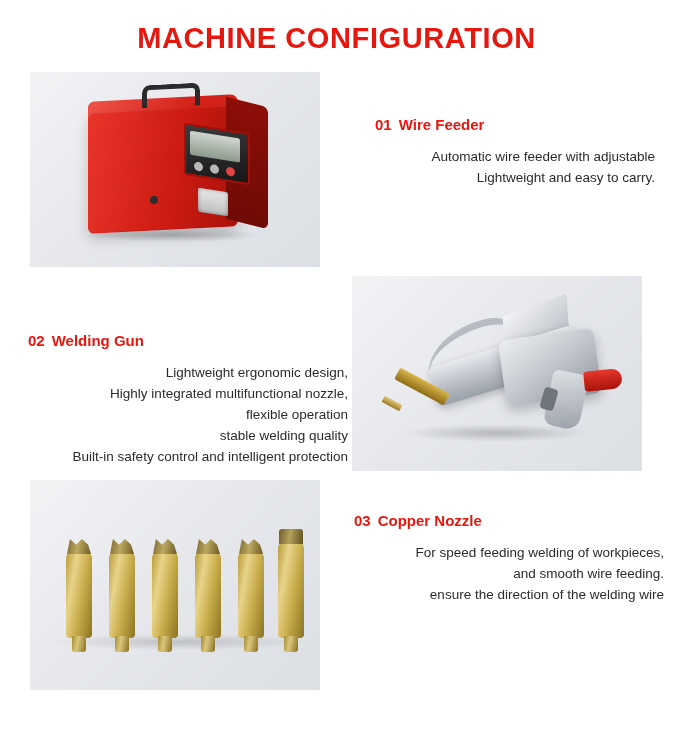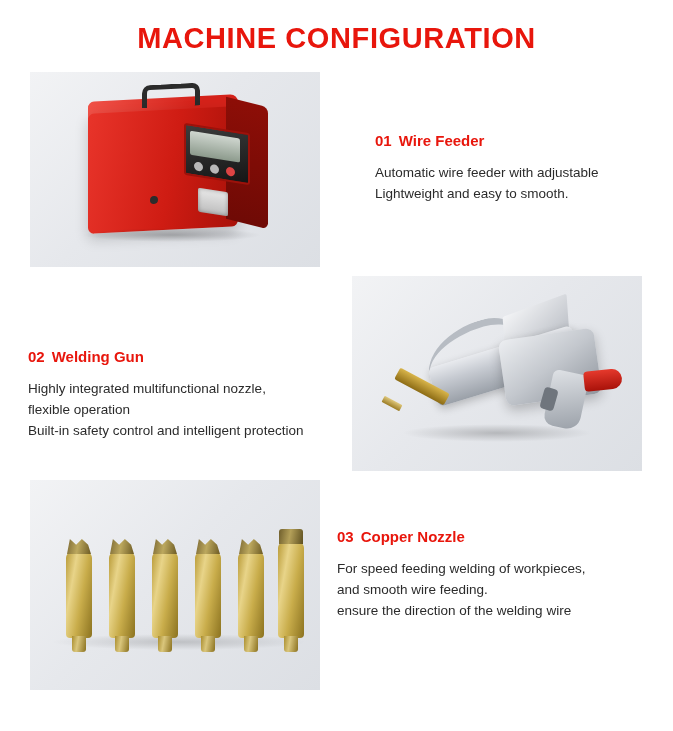--- a/index.html
+++ b/index.html
@@ -34,39 +34,39 @@
   
   .photo {
     position: absolute;
     background: linear-gradient(135deg, #f2f3f5 0%, #e6e8ec 45%, #dcdfe4 100%);
     overflow: hidden;
   }
 
   
   .block {
     position: absolute;
-    margin-top: 16px;
   }
   .block-head {
     font-size: 15px;
     font-weight: bold;
     color: #e8160c;
     margin: 0 0 13px 0;
     white-space: nowrap;
   }
   .block-head .num {
     margin-right: 7px;
   }
   .block-body {
     font-size: 13.5px;
     line-height: 21px;
     color: #2b2b2b;
   }
   .block-body div {
     white-space: nowrap;
+    text-align: right;
   }
 
   
   #photo-feeder { left: 30px; top: 72px; width: 290px; height: 195px; }
   .feeder-body {
     position: absolute;
     left: 58px; top: 38px;
     width: 150px; height: 120px;
     background: linear-gradient(100deg, #e8342a 0%, #cf1c13 55%, #a81109 100%);
     border-radius: 6px 10px 6px 6px;
@@ -269,21 +269,21 @@
   .nozzles-shadow {
     position: absolute;
     left: 24px; bottom: 40px;
     width: 250px; height: 16px;
     background: radial-gradient(ellipse at center, rgba(0,0,0,0.16), rgba(0,0,0,0) 72%);
   }
 
   
   #block-1 { left: 375px; top: 116px; width: 280px; }
   #block-2 { left: 28px;  top: 332px; width: 320px; }
-  #block-3 { left: 337px; top: 512px; width: 310px; }
+  #block-3 { left: 354px; top: 512px; width: 310px; }
 </style>
 </head>
 <body>
 
 <div class="page">
 
   <div class="page-title">MACHINE CONFIGURATION</div>
 
   <div class="photo" id="photo-feeder">
     <div class="feeder-top"></div>
@@ -300,31 +300,33 @@
     <div class="feeder-light"></div>
     <div class="feeder-shadow"></div>
   </div>
 
   <div class="block" id="block-1">
     <div class="block-head">
       <span class="num">01</span><span>Wire Feeder</span>
     </div>
     <div class="block-body">
       <div>Automatic wire feeder with adjustable</div>
-      <div>Lightweight and easy to smooth.</div>
+      <div>Lightweight and easy to carry.</div>
     </div>
   </div>
 
   <div class="block" id="block-2">
     <div class="block-head">
       <span class="num">02</span><span>Welding Gun</span>
     </div>
     <div class="block-body">
+      <div>Lightweight ergonomic design,</div>
       <div>Highly integrated multifunctional nozzle,</div>
       <div>flexible operation</div>
+      <div>stable welding quality</div>
       <div>Built-in safety control and intelligent protection</div>
     </div>
   </div>
 
   <div class="photo" id="photo-gun">
     <div class="gun-cable"></div>
     <div class="gun-blade"></div>
     <div class="gun-barrel"></div>
     <div class="gun-body"></div>
     <div class="gun-grip"></div>

